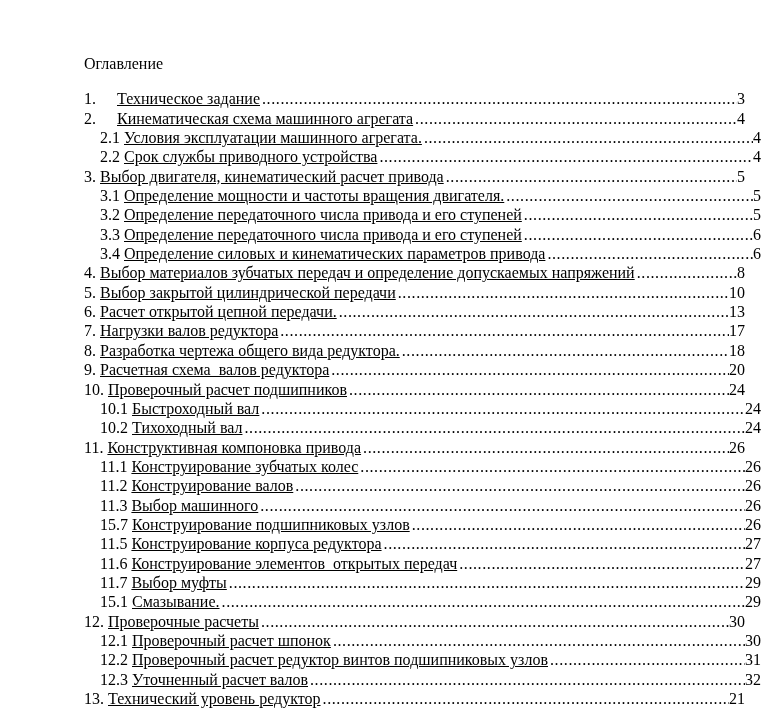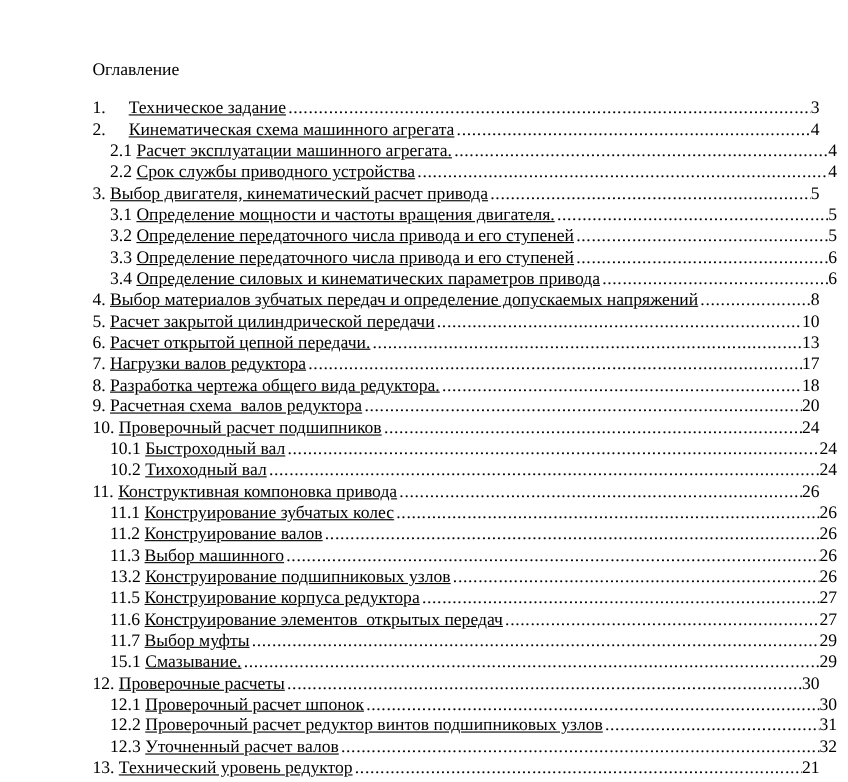--- a/index.html
+++ b/index.html
@@ -84,21 +84,21 @@
     <span class="toc-page">3</span>
   </div>
       <div class="toc-row">
     <span class="toc-num tab">2.</span>
     <span class="toc-text">Кинематическая схема машинного агрегата</span>
     <span class="toc-leader"></span>
     <span class="toc-page">4</span>
   </div>
       <div class="toc-row level-1">
     <span class="toc-num">2.1</span>
-    <span class="toc-text">Расчет эксплуатации машинного агрегата.</span>
+    <span class="toc-text">Условия эксплуатации машинного агрегата.</span>
     <span class="toc-leader"></span>
     <span class="toc-page">4</span>
   </div>
       <div class="toc-row level-1">
     <span class="toc-num">2.2</span>
     <span class="toc-text">Срок службы приводного устройства</span>
     <span class="toc-leader"></span>
     <span class="toc-page">4</span>
   </div>
       <div class="toc-row">
@@ -132,21 +132,21 @@
     <span class="toc-page">6</span>
   </div>
       <div class="toc-row">
     <span class="toc-num">4.</span>
     <span class="toc-text">Выбор материалов зубчатых передач и определение допускаемых напряжений</span>
     <span class="toc-leader"></span>
     <span class="toc-page">8</span>
   </div>
       <div class="toc-row">
     <span class="toc-num">5.</span>
-    <span class="toc-text">Расчет закрытой цилиндрической передачи</span>
+    <span class="toc-text">Выбор закрытой цилиндрической передачи</span>
     <span class="toc-leader"></span>
     <span class="toc-page">10</span>
   </div>
       <div class="toc-row">
     <span class="toc-num">6.</span>
     <span class="toc-text">Расчет открытой цепной передачи.</span>
     <span class="toc-leader"></span>
     <span class="toc-page">13</span>
   </div>
       <div class="toc-row">
@@ -203,21 +203,21 @@
     <span class="toc-leader"></span>
     <span class="toc-page">26</span>
   </div>
       <div class="toc-row level-1">
     <span class="toc-num">11.3</span>
     <span class="toc-text">Выбор машинного</span>
     <span class="toc-leader"></span>
     <span class="toc-page">26</span>
   </div>
       <div class="toc-row level-1">
-    <span class="toc-num">13.2</span>
+    <span class="toc-num">15.7</span>
     <span class="toc-text">Конструирование подшипниковых узлов</span>
     <span class="toc-leader"></span>
     <span class="toc-page">26</span>
   </div>
       <div class="toc-row level-1">
     <span class="toc-num">11.5</span>
     <span class="toc-text">Конструирование корпуса редуктора</span>
     <span class="toc-leader"></span>
     <span class="toc-page">27</span>
   </div>

